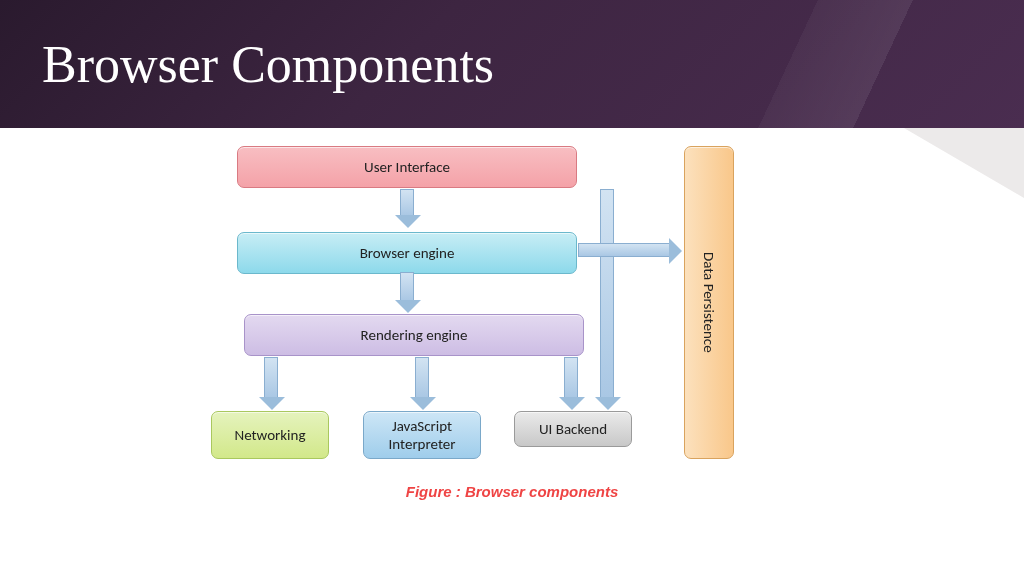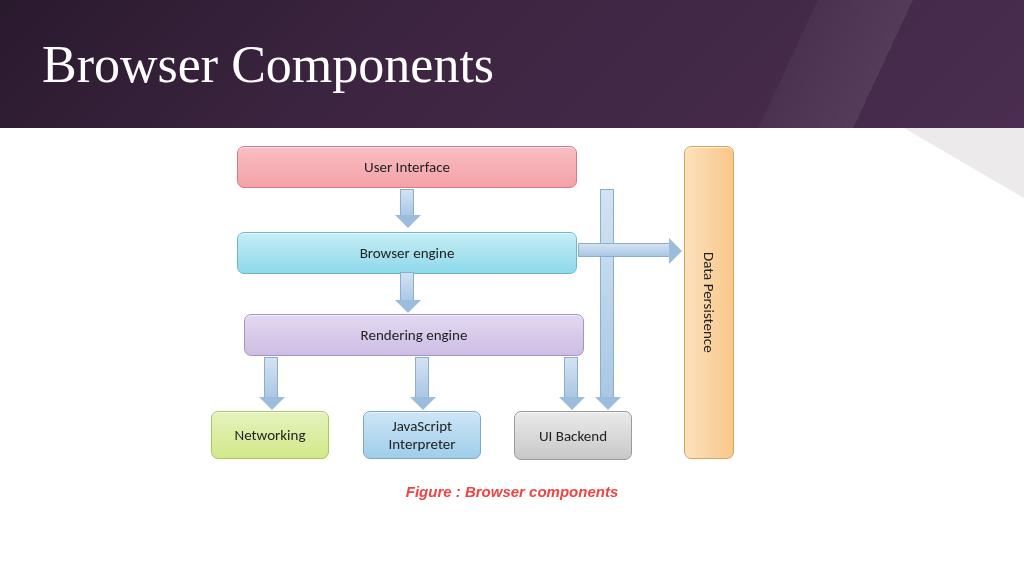--- a/index.html
+++ b/index.html
@@ -83,21 +83,21 @@
     left: 211px; top: 283px; width: 118px; height: 48px;
     background: linear-gradient(to bottom, #e5f3bd 0%, #d2e88a 100%);
     border: 1px solid #a9c85e;
   }
   .box.js {
     left: 363px; top: 283px; width: 118px; height: 48px;
     background: linear-gradient(to bottom, #cde6f6 0%, #9fcdeb 100%);
     border: 1px solid #7aa8c9;
   }
   .box.uib {
-    left: 514px; top: 283px; width: 118px; height: 49px;
+    left: 514px; top: 283px; width: 118px; height: 36px;
     background: linear-gradient(to bottom, #eaeaea 0%, #c8c8c8 100%);
     border: 1px solid #9a9a9a;
   }
   .box.dp {
     left: 684px; top: 18px; width: 50px; height: 313px;
     background: linear-gradient(to right, #fce1bd 0%, #f9c78a 100%);
     border: 1px solid #d9a35e;
     writing-mode: vertical-rl;
     text-orientation: mixed;
   }

